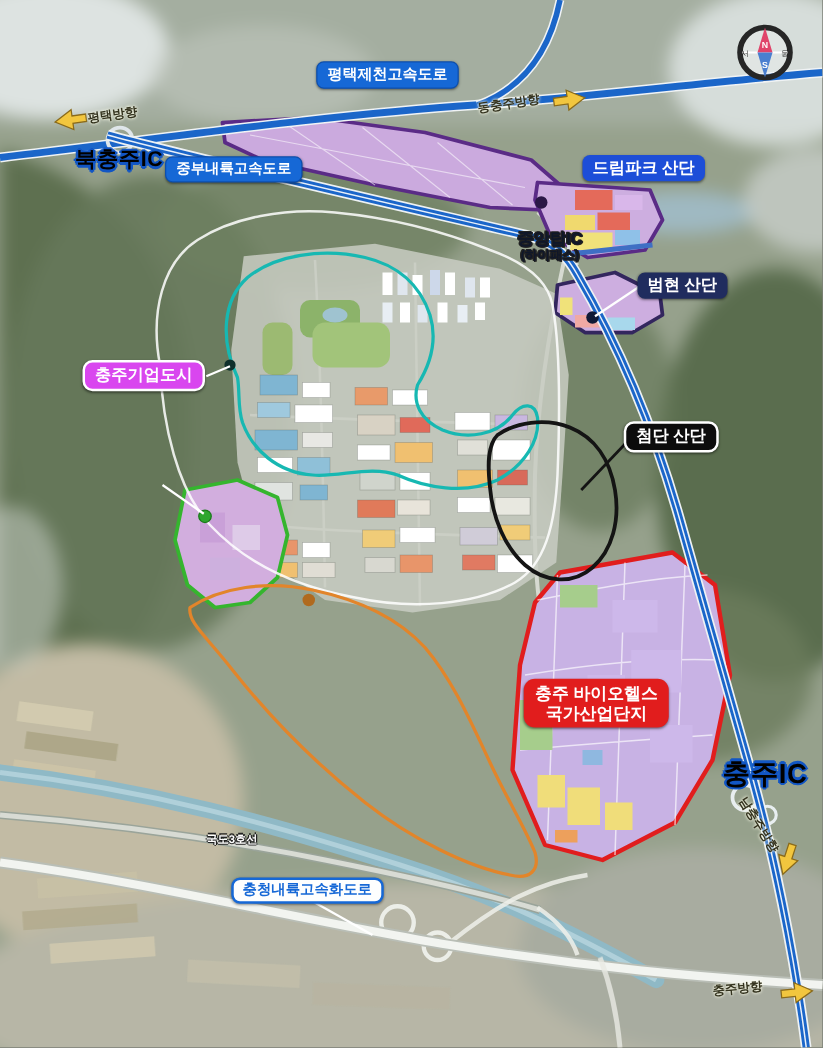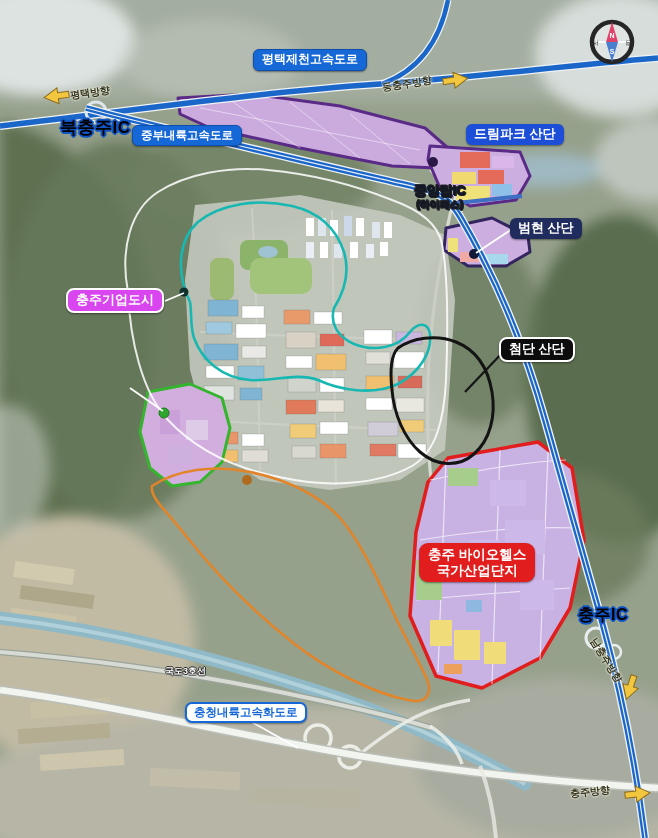--- a/index.html
+++ b/index.html
@@ -259,21 +259,21 @@
 <div class="lbl pill pill-blue" style="left:132px;top:125px;font-size:11.5px;">중부내륙고속도로</div>
 <div class="lbl pill pill-blue" style="left:253px;top:49px;">평택제천고속도로</div>
 <div class="lbl pill-white" style="position:absolute;left:185px;top:702px;white-space:nowrap;font-weight:bold;text-align:right;">충청내륙고속화도로</div>
 <div class="lbl route" style="left:165px;top:666px;">국도3호선</div>
 
 <div class="lbl ic" style="left:60px;top:118px;">북충주IC</div>
 <div class="lbl ic-small" style="left:414px;top:184px;">
   <span>중앙탑IC</span>
   <span class="sub">(하이패스)</span>
 </div>
-<div class="lbl ic" style="left:578px;top:606px;font-size:16px;">충주IC</div>
+<div class="lbl ic" style="left:578px;top:606px;font-size:22px;">충주IC</div>
 
 <div class="lbl pill bg-dreampark" style="left:466px;top:124px;">드림파크 산단</div>
 <div class="lbl pill bg-beomhyeon" style="left:510px;top:218px;">범현 산단</div>
 <div class="lbl pill pill-bordered bg-teal" style="left:66px;top:288px;">충주기업도시</div>
 <div class="lbl pill pill-bordered bg-black" style="left:499px;top:326px;margin-top:11px;">첨단 산단</div>
 <div class="lbl pill bg-red" style="left:419px;top:543px;text-align:center;">
   <span style="display:block">충주 바이오헬스</span>
   <span style="display:block">국가산업단지</span>
 </div>
 

